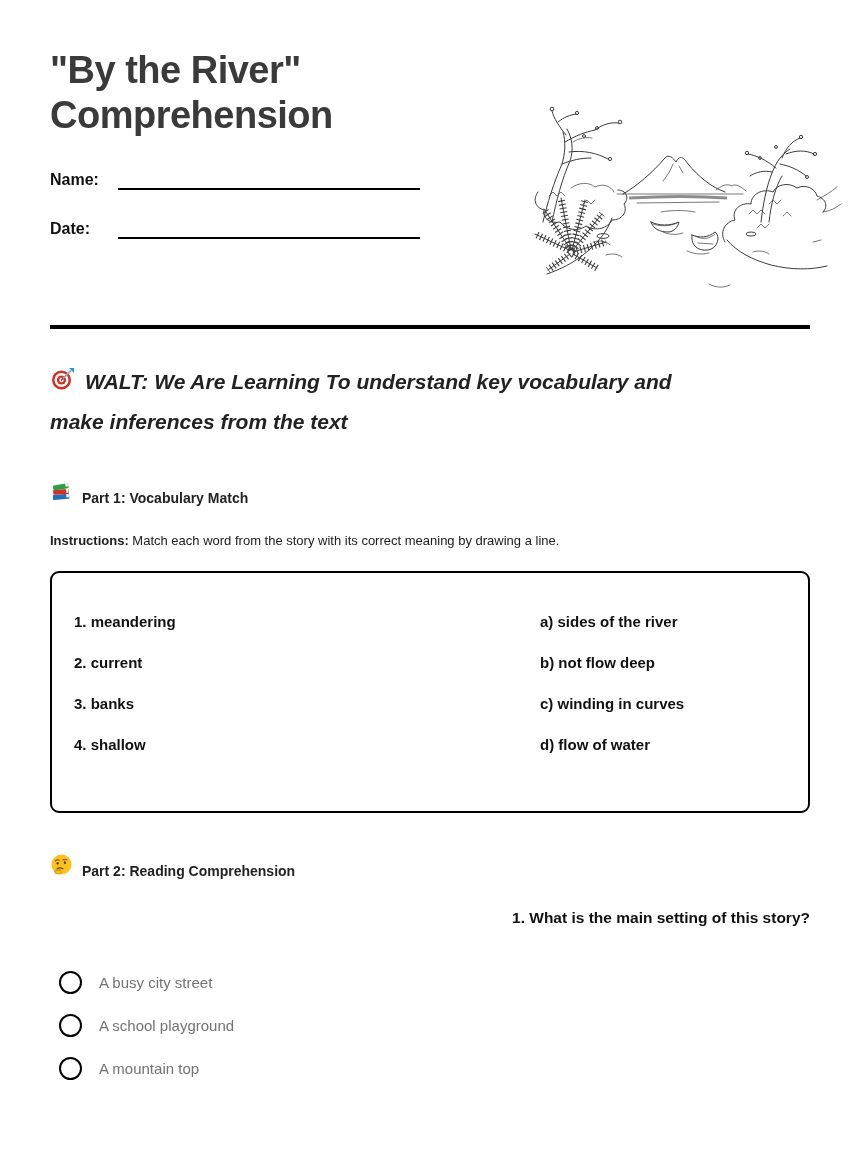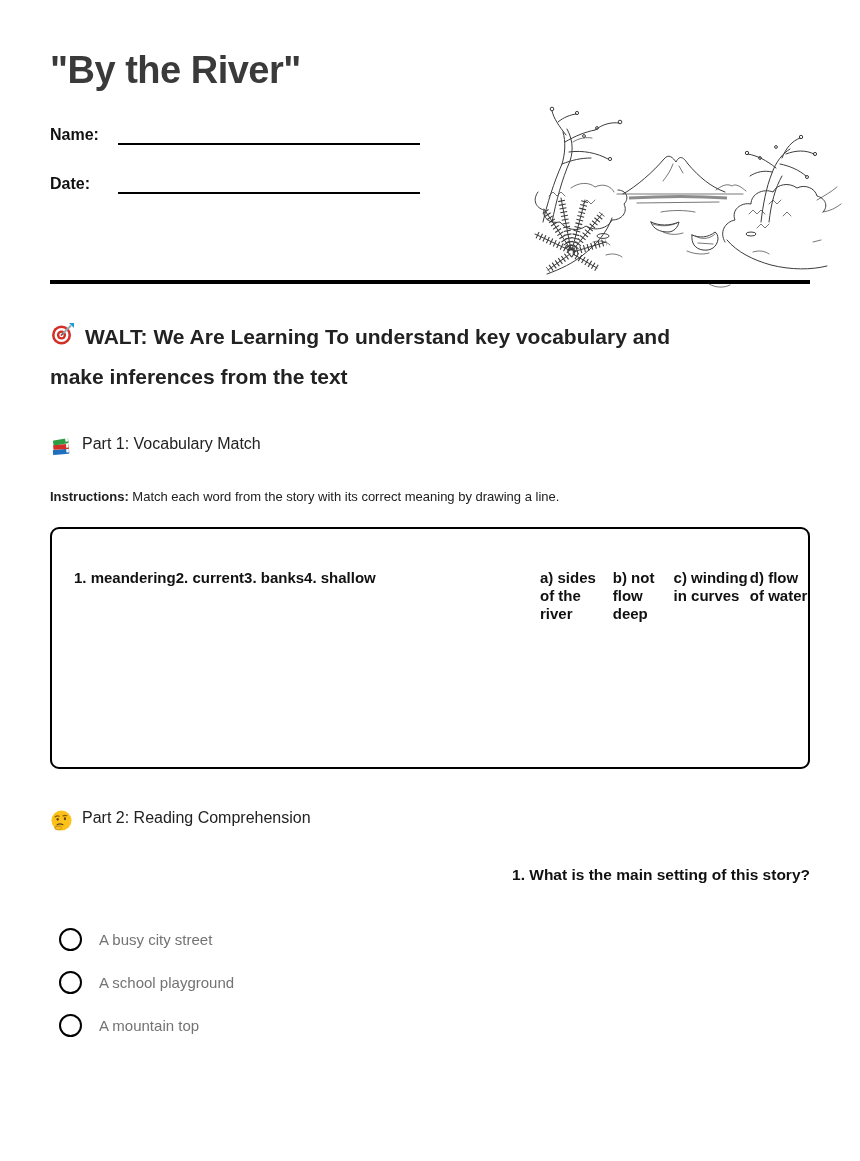--- a/index.html
+++ b/index.html
@@ -67,31 +67,32 @@
     background: #000;
   }
 
   
   .walt {
     margin-top: 34px;
     font-size: 21px;
     line-height: 37px;
     font-weight: 700;
     color: #222;
+    font-style: italic;
   }
   .walt .emoji-icon { margin-right: 9px; vertical-align: -3px; }
 
   
   .section-heading {
     margin-top: 40px;
-    font-size: 16px;
-    font-weight: 400;
+    font-size: 14px;
+    font-weight: 700;
     color: #222;
     display: flex;
-    align-items: flex-start;
+    align-items: flex-end;
   }
   .section-heading .emoji-icon { margin-right: 9px; }
   .emoji-icon { display: inline-block; }
 
   
   .instructions {
     margin-top: 27px;
     font-size: 13px;
     color: #202020;
   }
@@ -100,21 +101,21 @@
   
   .match-box {
     margin-top: 23px;
     width: 760px;
     height: 242px;
     border: 2px solid #000;
     border-radius: 9px;
     display: flex;
     padding: 40px 0 0 22px;
   }
-  .match-col { display: flex; flex-direction: row; }
+  .match-col { display: flex; flex-direction: column; }
   .match-col.words { width: 466px; flex: 0 0 466px; }
   .match-item {
     font-size: 15px;
     font-weight: 700;
     line-height: 18px;
     margin-bottom: 23px;
     color: #111;
   }
 
   
@@ -150,20 +151,21 @@
   svg .bud { fill: none; stroke: #3c3c3c; stroke-width: 1; }
 </style>
 </head>
 <body>
 
 <div class="page">
   <div class="content">
 
     <h1 class="doc-title">
       <span>"By the River"</span>
+      <span>Comprehension</span>
     </h1>
 
     <div class="field-row name">
       <span class="field-label">Name:</span>
       <span class="write-line"></span>
     </div>
 
     <div class="field-row date">
       <span class="field-label">Date:</span>
       <span class="write-line"></span>

